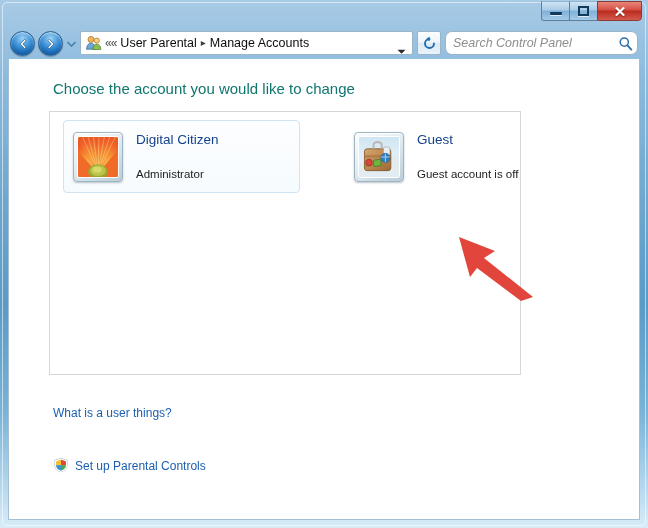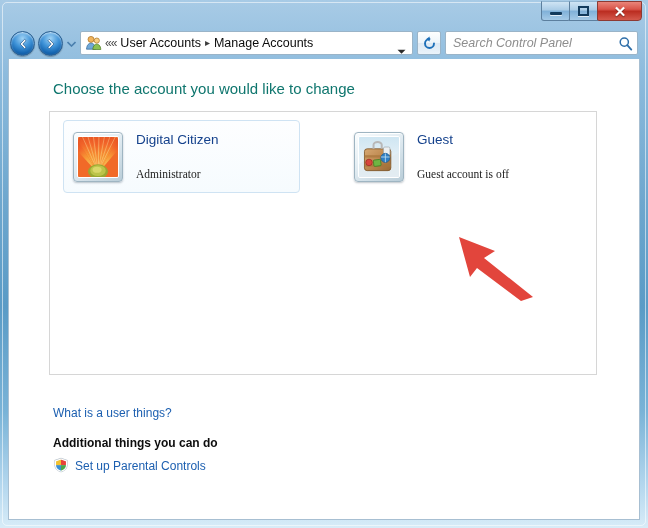--- a/index.html
+++ b/index.html
@@ -179,21 +179,21 @@
     background: linear-gradient(180deg,#fdfefe 0%, #eef5fa 48%, #dde9f4 52%, #eaf3fa 100%);
     display: flex; align-items: center; justify-content: center;
   }
 
   #searchbox {
     position: absolute;
     left: 437px; top: 1px;
     width: 193px; height: 24px;
     background: #ffffff;
     border: 1px solid #9ab4c8;
-    border-radius: 2px;
+    border-radius: 7px;
     box-sizing: border-box;
     display: flex; align-items: center;
     padding: 0 4px 0 7px;
   }
   #search-placeholder {
     flex: 1;
     font-size: 12.5px;
     font-style: italic;
     color: #8d8d8d;
     white-space: nowrap;
@@ -216,21 +216,21 @@
     left: 44px; top: 21px;
     font-size: 15px;
     color: #0f766e;
     white-space: nowrap;
   }
 
   
   #accounts-panel {
     position: absolute;
     left: 40px; top: 52px;
-    width: 548px; height: 264px;
+    width: 472px; height: 264px;
     border: 1px solid #d6d6d6;
     background: #ffffff;
     box-sizing: border-box;
   }
 
   .account-tile {
     position: absolute;
     display: flex;
     align-items: center;
     box-sizing: border-box;
@@ -275,21 +275,20 @@
     line-height: 1.25;
   }
   .account-name {
     font-size: 13.5px;
     color: #14418c;
   }
   .account-type {
     font-size: 11.5px;
     color: #222222;
     margin-top: 18px;
-    font-family: Liberation Serif, serif;
   }
 
   
   .link {
     position: absolute;
     font-size: 12px;
     color: #1c5fb0;
     white-space: nowrap;
     cursor: pointer;
   }
@@ -363,21 +362,21 @@
     <div id="addressbar">
       <div id="breadcrumb-icon">
         <svg width="17" height="16" viewBox="0 0 17 16">
           <circle cx="6" cy="4.4" r="3" fill="#f2b45c" stroke="#a7701f" stroke-width="0.7"></circle>
           <path d="M1.5 14.2 C1.8 9.6 4 8.2 6 8.2 C8 8.2 10.2 9.6 10.5 14.2 Z" fill="#6fa8d8" stroke="#2f6496" stroke-width="0.7"></path>
           <circle cx="11.8" cy="5.6" r="2.6" fill="#f7cf85" stroke="#a7701f" stroke-width="0.7"></circle>
           <path d="M7.8 14.5 C8.1 10.4 10 9.2 11.8 9.2 C13.6 9.2 15.5 10.4 15.8 14.5 Z" fill="#8cc152" stroke="#4a7a21" stroke-width="0.7"></path>
         </svg>
       </div>
       <span id="crumb-chevrons">««</span>
-      <span class="crumb">User Accounts</span>
+      <span class="crumb">User Parental</span>
       <span class="crumb-sep">▸</span>
       <span class="crumb">Manage Accounts</span>
       <span id="addr-dropdown">
         <svg width="9" height="6" viewBox="0 0 9 6">
           <path d="M0.5 0.8 L4.5 4.8 L8.5 0.8 Z" fill="#2b2b2b"></path>
         </svg>
       </span>
     </div>
 
     <div id="refresh-button">
@@ -480,21 +479,20 @@
         </div>
         <div class="account-text">
           <div class="account-name">Guest</div>
           <div class="account-type">Guest account is off</div>
         </div>
       </div>
     </div>
 
     <div class="link" id="link-whatis">What is a user things?</div>
 
-    <div id="additional-heading">Additional things you can do</div>
 
     <div id="shield-icon-wrap">
       <svg width="16" height="16" viewBox="0 0 16 16">
         <path d="M8 0.8 L14.6 3.1 L14.6 8.2 C14.6 11.8 11.6 14.3 8 15.3
                  C4.4 14.3 1.4 11.8 1.4 8.2 L1.4 3.1 Z" fill="#b9c4cc"></path>
         <clipPath id="shieldClip">
           <path d="M8 2 L13.5 3.9 L13.5 8.2 C13.5 11.2 11 13.3 8 14.2
                    C5 13.3 2.5 11.2 2.5 8.2 L2.5 3.9 Z"></path>
         </clipPath>
         <g clip-path="url(#shieldClip)">

